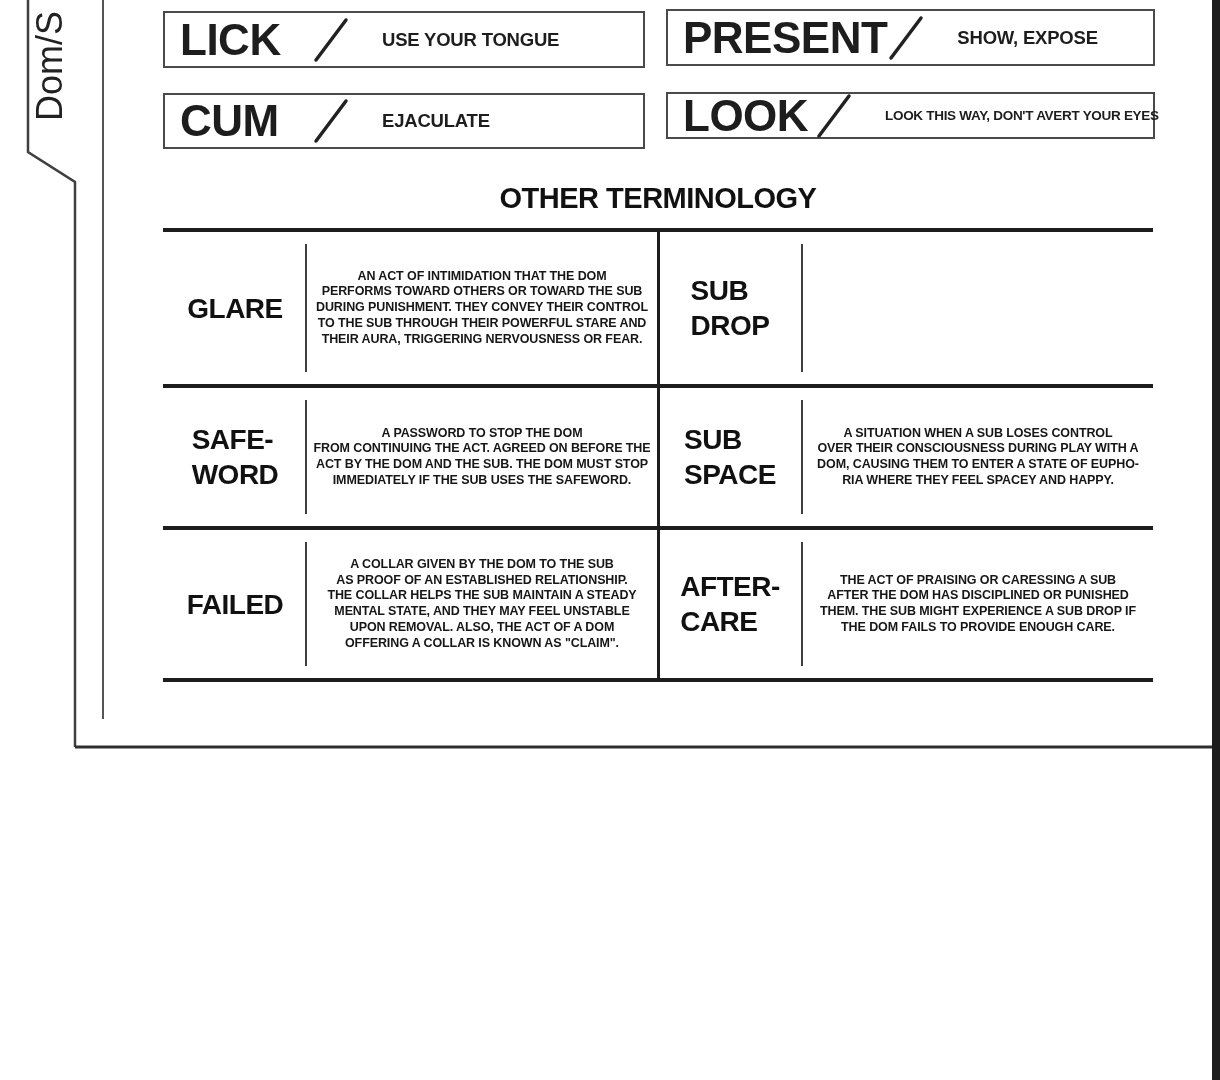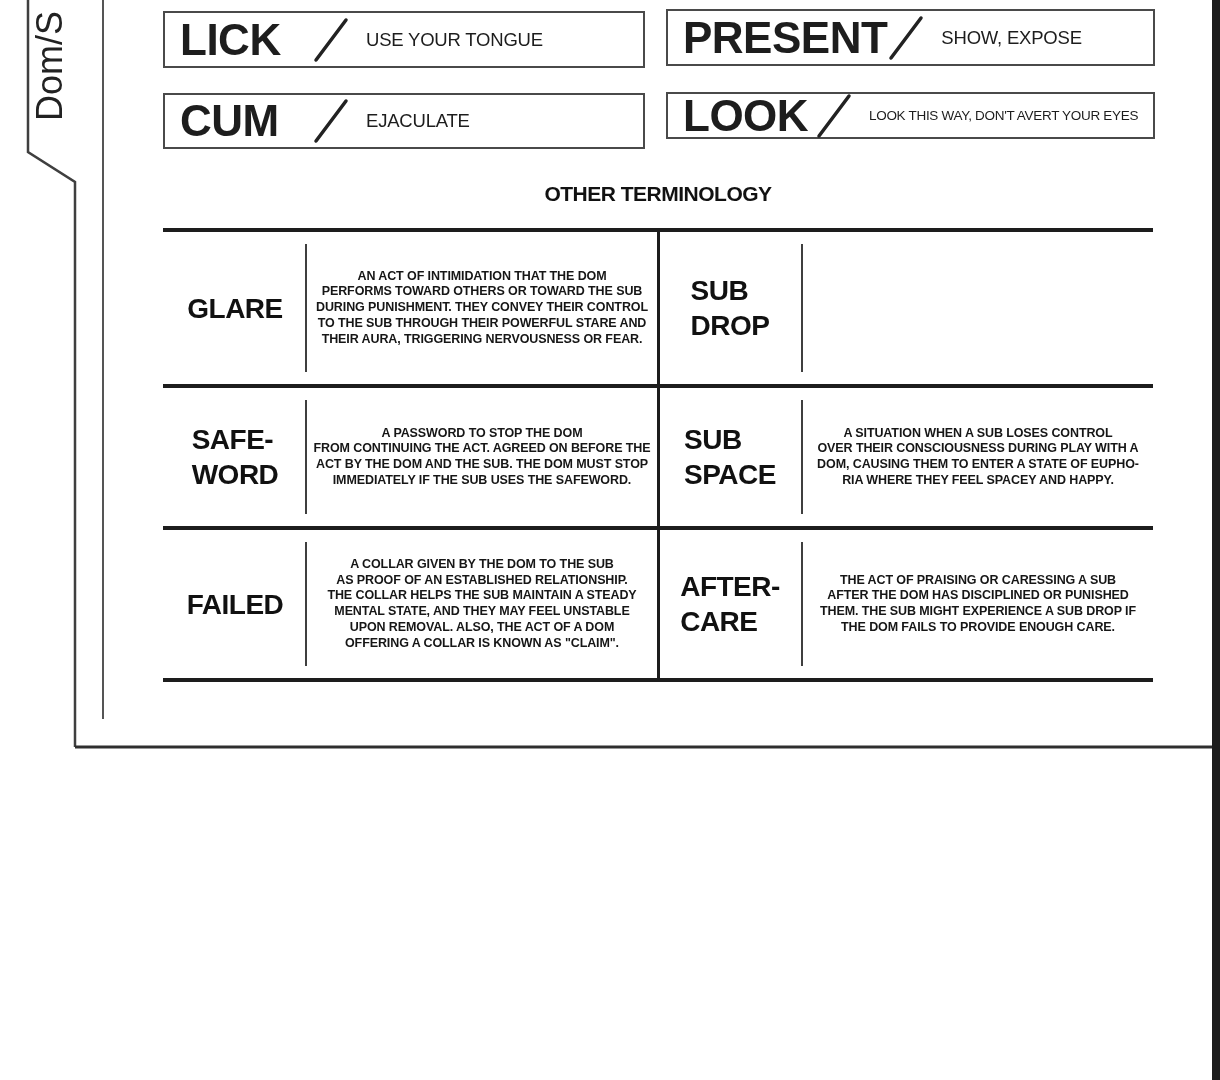--- a/index.html
+++ b/index.html
@@ -35,29 +35,30 @@
   .qbox.b0{left:163px;top:11px;width:482px;height:57px;}
   .qbox.b1{left:666px;top:9px;width:489px;height:57px;}
   .qbox.b2{left:163px;top:93px;width:482px;height:56px;}
   .qbox.b3{left:666px;top:92px;width:489px;height:47px;}
   .qterm{
     font-size:44px;font-weight:700;letter-spacing:-0.5px;
     padding-left:15px;min-width:132px;
   }
   .slash-icon{flex:0 0 auto;margin-right:16px;}
   .qdef{
-    font-size:18.5px;font-weight:400;letter-spacing:-0.2px;
+    font-size:18.5px;font-weight:700;letter-spacing:-0.2px;
     white-space:nowrap;
+    margin-left:16px;
   }
   .qbox.b3 .qdef{font-size:13.5px;letter-spacing:-0.3px;}
   
   .section-title{
     position:absolute;left:163px;top:182px;width:990px;
     text-align:center;
-    font-size:21px;font-weight:700;letter-spacing:-0.5px;color:#111;
+    font-size:29px;font-weight:700;letter-spacing:-0.5px;color:#111;
   }
   
   .tbl{
     position:absolute;left:163px;top:228px;width:990px;
     border-top:4px solid #1d1d1d;
     box-sizing:border-box;
   }
   .trow{
     position:relative;
     display:grid;

